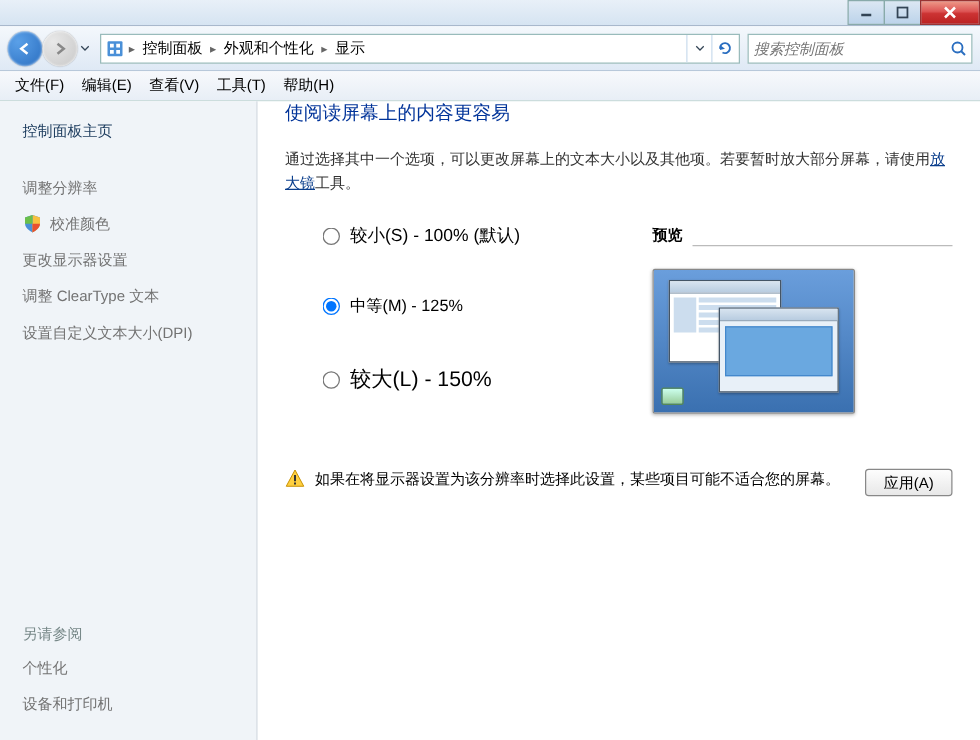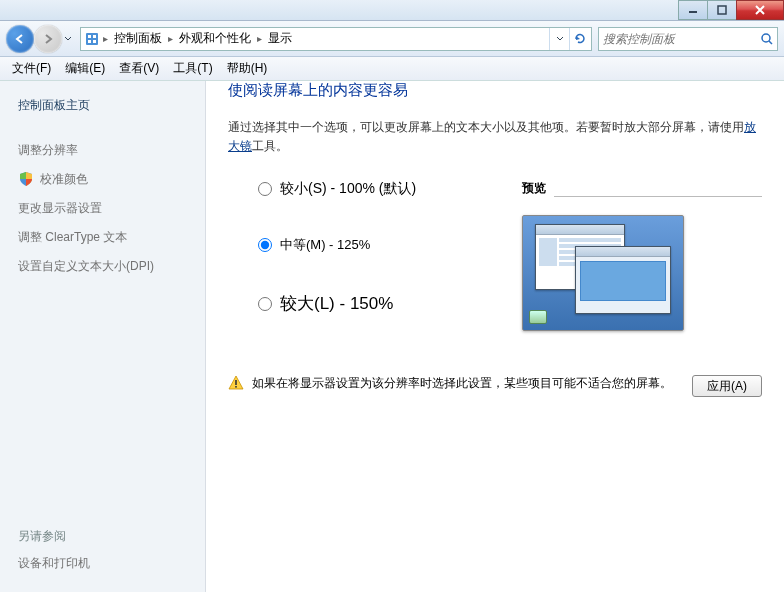--- a/index.html
+++ b/index.html
@@ -185,20 +185,23 @@
       <div class="side-link">
           <span>调整 ClearType 文本</span>
         </div>
       <div class="side-link">
           <span>设置自定义文本大小(DPI)</span>
         </div>
     </div>
     <div class="side-bottom">
       <div class="see-also">另请参阅</div>
       <div class="side-link">
+          <span>个性化</span>
+        </div>
+      <div class="side-link">
           <span>设备和打印机</span>
         </div>
     </div>
   </div>
 
   <div class="content">
     <h1>使阅读屏幕上的内容更容易</h1>
     <p class="desc">
       <span>通过选择其中一个选项，可以更改屏幕上的文本大小以及其他项。若要暂时放大部分屏幕，请使用</span><a href="#">放大镜</a><span>工具。</span>
     </p>

